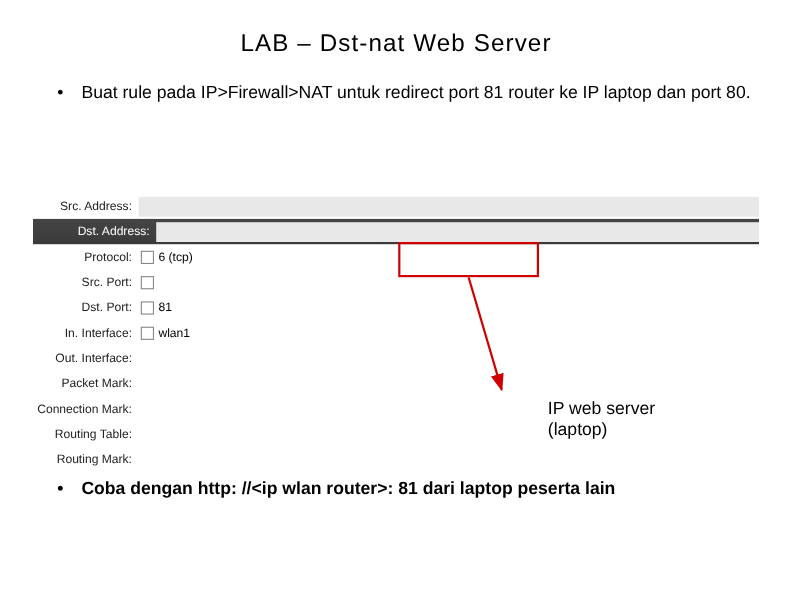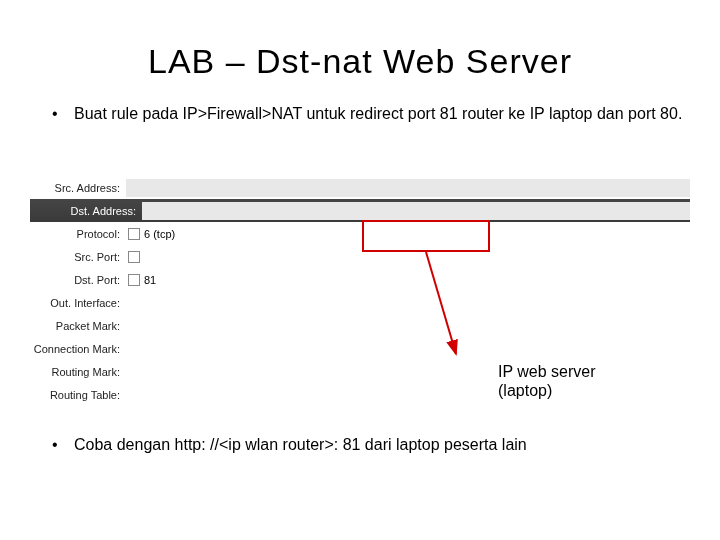--- a/index.html
+++ b/index.html
@@ -9,25 +9,25 @@
     background: #fff;
     font-family: Arial, Helvetica, sans-serif;
     color: #000;
     position: relative;
     overflow: hidden;
   }
   .slide {
     padding: 18px 30px 0 30px;
   }
   .title {
-    font-size: 34px;
+    font-size: 22px;
     font-weight: 400;
     text-align: center;
     letter-spacing: 1px;
-    margin: 24px 0 22px 0;
+    margin: 8px 0 22px 0;
   }
   .bullets {
     list-style: none;
     padding: 0 0 0 20px;
     font-size: 16px;
     line-height: 1.35;
   }
   .bullets li {
     position: relative;
     padding-left: 24px;
@@ -123,20 +123,21 @@
   .bottom-bullet {
     position: absolute;
     left: 50px;
     top: 436px;
     font-size: 16px;
     list-style: none;
   }
   .bottom-bullet li {
     position: relative;
     padding-left: 24px;
+    font-weight: bold;
   }
   .bottom-bullet li::before {
     content: "•";
     position: absolute;
     left: 2px;
     top: 0;
   }
 </style>
 </head>
 <body>
@@ -181,43 +182,50 @@
 
   <div class="form-row">
     <div class="row-label">Dst. Port:</div>
     <div class="row-field">
       <span class="chk"></span>
       <span class="val">81</span>
     </div>
   </div>
 
 
+  <div class="form-row">
+    <div class="row-label">In. Interface:</div>
+    <div class="row-field">
+      <span class="chk"></span>
+      <span class="val">wlan1</span>
+    </div>
+  </div>
 
   <div class="form-row">
     <div class="row-label">Out. Interface:</div>
     <div class="row-field"></div>
   </div>
 
   <div class="form-row">
     <div class="row-label">Packet Mark:</div>
     <div class="row-field"></div>
   </div>
 
   <div class="form-row">
     <div class="row-label">Connection Mark:</div>
     <div class="row-field"></div>
   </div>
 
   <div class="form-row">
+    <div class="row-label">Routing Table:</div>
+    <div class="row-field"></div>
+  </div>
+
+  <div class="form-row">
     <div class="row-label">Routing Mark:</div>
-    <div class="row-field"></div>
-  </div>
-
-  <div class="form-row">
-    <div class="row-label">Routing Table:</div>
     <div class="row-field"></div>
   </div>
 
   <div class="highlight-box"></div>
 
   <svg class="arrow-svg">
     <defs>
       <marker id="ah" markerWidth="10" markerHeight="10" refX="7" refY="3" orient="auto">
         <path d="M0,0 L8,3 L0,6 Z" fill="#d00000"></path>
       </marker>

